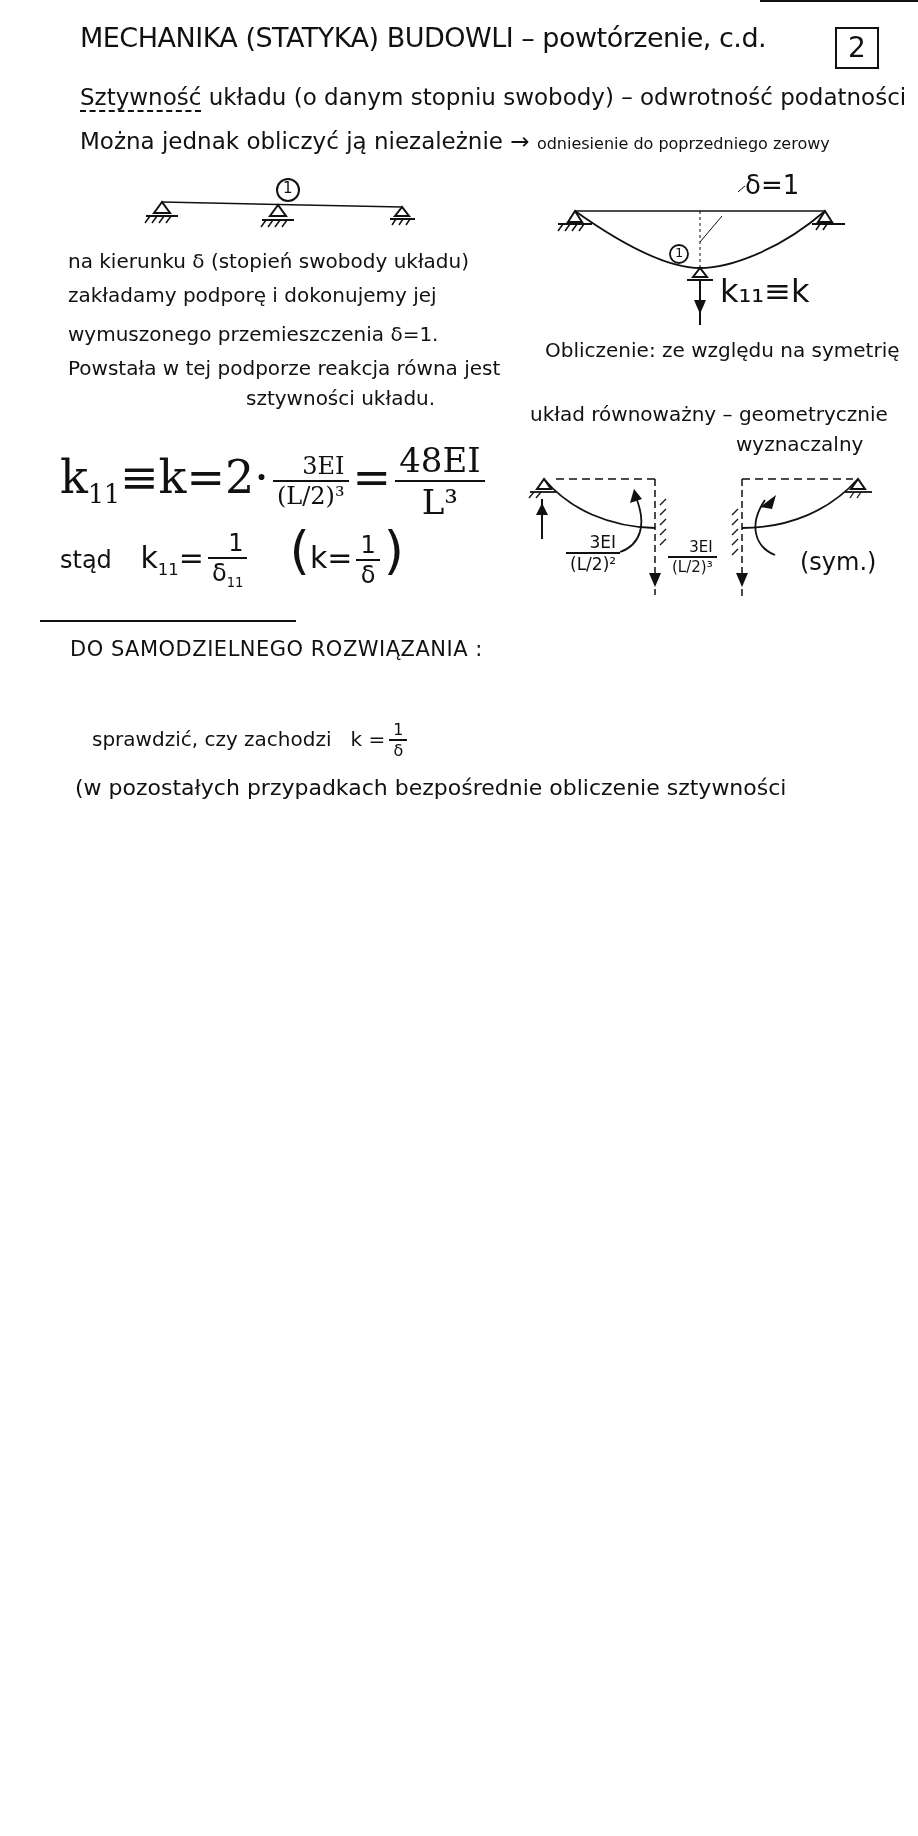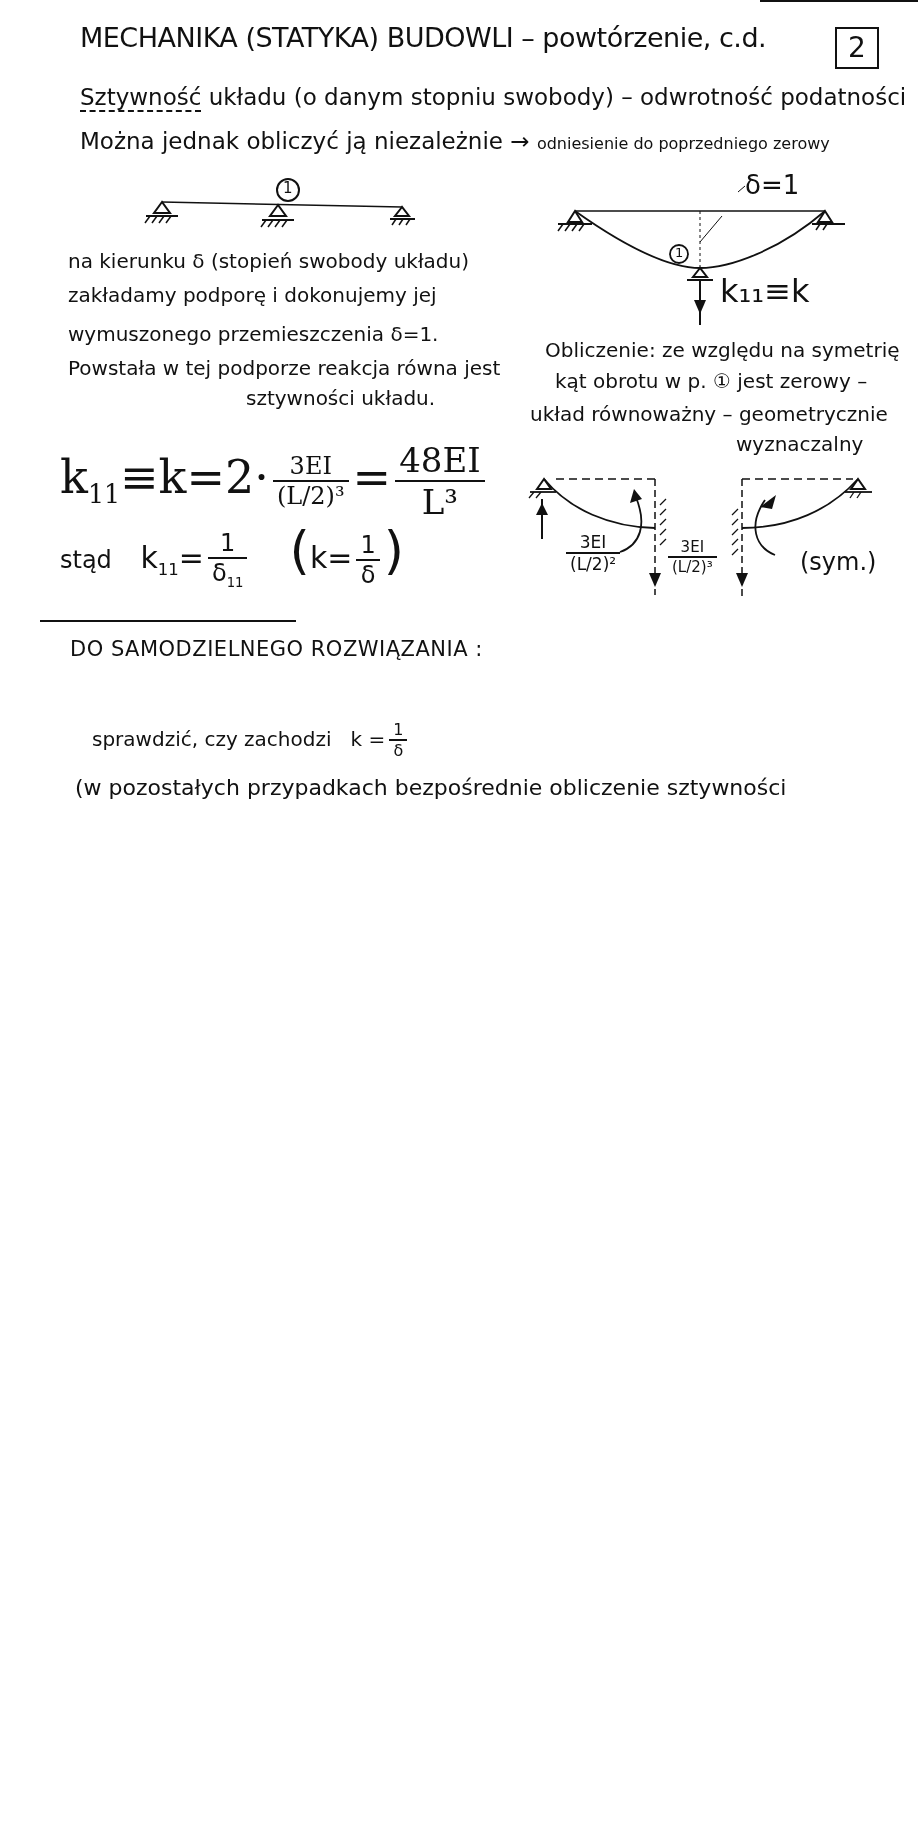--- a/index.html
+++ b/index.html
@@ -11,21 +11,21 @@
     font-family: "DejaVu Sans", sans-serif; font-size: 28px; text-align: center; line-height: 38px; }
   .topline { position: absolute; left: 760px; top: 0px; width: 158px; height: 2px; background: #111; }
   .l2 { left: 80px; top: 84px; font-size: 23px; }
   .l2 .ul { border-bottom: 2px dashed #111; }
   .l3 { left: 80px; top: 128px; font-size: 23px; }
   .l3 .small { font-size: 16px; }
   .para { left: 68px; font-size: 20px; }
   .right-para { font-size: 20px; }
   .formula-big { left: 60px; top: 440px; font-family: "DejaVu Serif", serif; font-size: 46px; }
   .frac { display: inline-block; vertical-align: middle; text-align: center; margin: 0 4px; }
-  .frac .num { display: block; border-bottom: 2.5px solid #111; padding: 0 4px; }
+  .frac .num { display: block; border-bottom: 2.5px solid #111; padding: 0 4px; text-align: right; }
   .frac .den { display: block; padding: 0 4px; }
   .sm { font-size: 24px; }
   .md { font-size: 34px; }
   sub.s { font-size: 0.55em; margin-top: 40px; }
   .divider { position: absolute; left: 40px; top: 620px; width: 256px; height: 2px; background: #111; }
   .task-head { left: 70px; top: 637px; font-size: 21px; letter-spacing: 0.5px; }
   .task1 { left: 55px; top: 672px; font-size: 22px; }
   .task2 { left: 92px; top: 720px; font-size: 20px; }
   .note1 { left: 75px; top: 775px; font-size: 22px; }
   .note2 { left: 330px; top: 812px; font-size: 22px; }
@@ -118,21 +118,20 @@
   <div class="hw" style="left:675px; top:245px; font-size:13px;">1</div>
   <div class="hw" style="left:708px; top:272px; font-size:32px;margin-left:12px;">k₁₁≡k</div>
 
   <div class="hw para" style="top:249px;">na kierunku δ (stopień swobody układu)</div>
   <div class="hw para" style="top:283px;">zakładamy podporę i dokonujemy jej</div>
   <div class="hw para" style="top:322px;">wymuszonego przemieszczenia δ=1.</div>
   <div class="hw para" style="top:356px;">Powstała w tej podporze reakcja równa jest</div>
   <div class="hw para" style="left:246px; top:386px;">sztywności układu.</div>
 
   <div class="hw right-para" style="left:545px; top:338px;">Obliczenie: ze względu na symetrię</div>
-  <div class="hw right-para" style="left:555px; top:369px;">kąt obrotu w p. ① jest zerowy –</div>
   <div class="hw right-para" style="left:530px; top:402px;">układ równoważny – geometrycznie</div>
   <div class="hw right-para" style="left:736px; top:432px;">wyznaczalny</div>
 
   <div class="hw formula-big">
     <span>k</span><sub class="s">11</sub><span>≡k=2·</span><span class="frac sm"><span class="num">3EI</span><span class="den">(L/2)³</span></span><span>=</span><span class="frac md"><span class="num">48EI</span><span class="den">L³</span></span>
   </div>
 
   <div class="hw" style="left:60px; top:520px; font-size:30px;">
     <span style="font-size:24px;">stąd</span>
     &nbsp;&nbsp;<span>k</span><sub class="s">11</sub><span>=</span><span class="frac" style="font-size:24px;"><span class="num">1</span><span class="den"><span>δ</span><sub class="s">11</sub></span></span>

